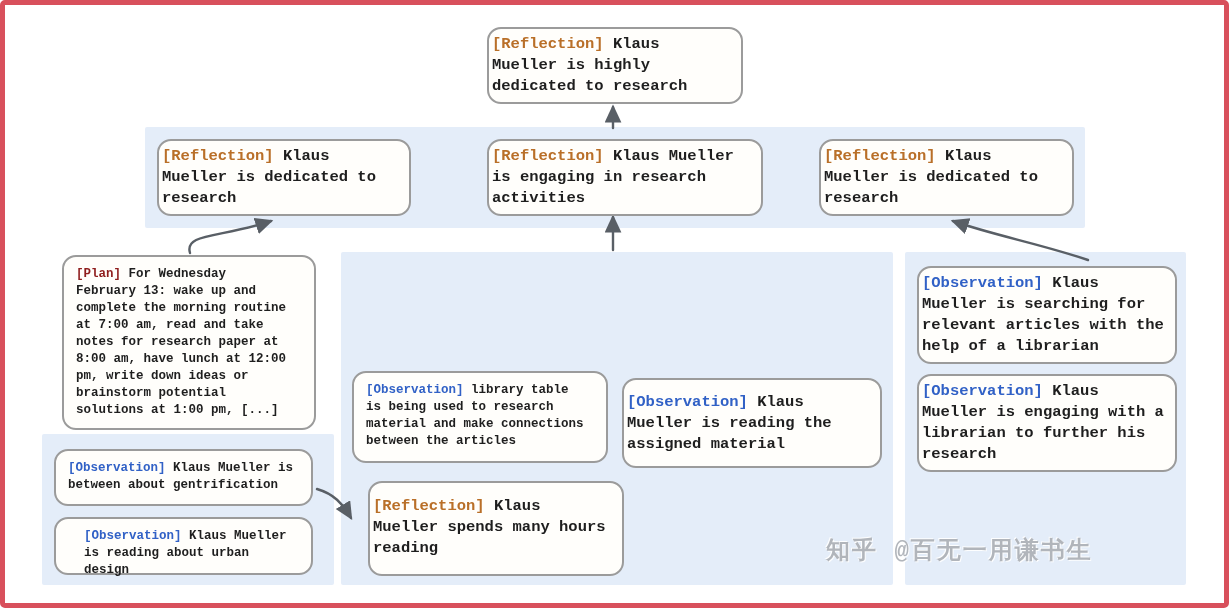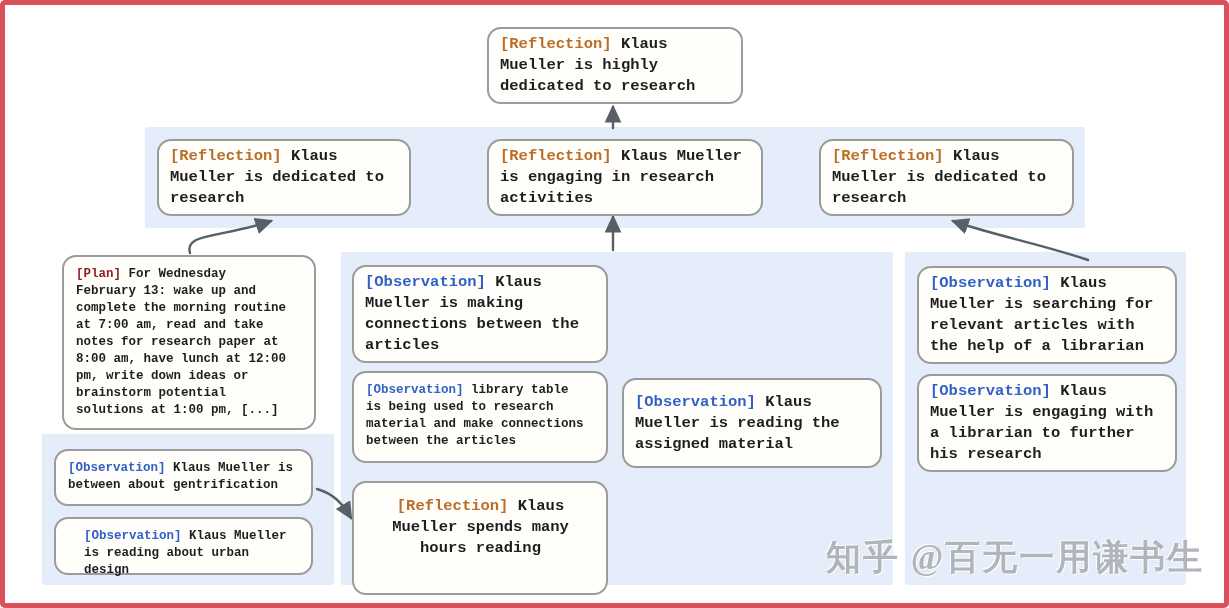--- a/index.html
+++ b/index.html
@@ -15,30 +15,30 @@
   }
   .band {
     position:absolute; background:#e4edf9; border-radius:2px; z-index:1;
   }
   .arrow-layer { position:absolute; left:0; top:0; z-index:2; }
   .box {
     position:absolute; z-index:3; box-sizing:border-box;
     background:#fffefb; border:2px solid #9b9b9b; border-radius:14px;
     font-weight:bold; color:#1e1e1e;
   }
-  .box-lg { font-size:15.5px; line-height:21px; padding:5px 10px 5px 11px; }
+  .box-lg { font-size:15.5px; line-height:21px; padding:5px 10px 5px 3px; }
   .box-sm { font-size:12.5px; line-height:17px; padding:9px 12px; }
   .lbl { margin-right:1ch; }
   .lbl-reflection  { color:#b96f28; }
   .lbl-observation { color:#3161c6; }
   .lbl-plan        { color:#8f1d1d; }
   .watermark {
     position:absolute; left:826px; top:534px; z-index:40;
-    font-family:Liberation Serif, serif;
-    font-size:35px; font-weight:bold; letter-spacing:2px;
+    font-family:Liberation Mono, monospace;
+    font-size:24px; font-weight:bold; letter-spacing:2px;
     color:rgba(173,177,183,0.95);
     text-shadow:1px 1px 0 rgba(255,255,255,0.9), -1px -1px 0 rgba(255,255,255,0.9);
     white-space:nowrap;
   }
 </style>
 </head>
 <body>
 
 <div class="canvas">
 
@@ -80,27 +80,24 @@
     <span class="lbl lbl-plan">[Plan]</span><span>For Wednesday February 13: wake up and complete the morning routine at 7:00 am, read and take notes for research paper at 8:00 am, have lunch at 12:00 pm, write down ideas or brainstorm potential solutions at 1:00 pm, [...]</span>
   </div>
 
   <div class="box box-sm" style="left:54px; top:449px; width:259px; height:57px;">
     <span class="lbl lbl-observation">[Observation]</span><span>Klaus Mueller is between about gentrification</span>
   </div>
   <div class="box box-sm" style="left:54px; top:517px; width:259px; height:58px;padding-left:28px;">
     <span class="lbl lbl-observation">[Observation]</span><span>Klaus Mueller is reading about urban design</span>
   </div>
 
-  <div class="box box-lg" style="left:352px; top:265px; width:256px; height:98px; padding-right:26px;">
-    <span class="lbl lbl-observation">[Observation]</span><span>Klaus Mueller is making connections between the articles</span>
-  </div>
   <div class="box box-sm" style="left:352px; top:371px; width:256px; height:92px; padding-right:17px;">
     <span class="lbl lbl-observation">[Observation]</span><span>library table is being used to research material and make connections between the articles</span>
   </div>
-  <div class="box box-lg" style="left:352px; top:481px; width:256px; height:114px; padding-top:13px;text-align:center;">
+  <div class="box box-lg" style="left:368px; top:481px; width:256px; height:95px; padding-top:13px;">
     <span class="lbl lbl-reflection">[Reflection]</span><span>Klaus Mueller spends many hours reading</span>
   </div>
 
   <div class="box box-lg" style="left:622px; top:378px; width:260px; height:90px; padding-top:12px; padding-right:9px;">
     <span class="lbl lbl-observation">[Observation]</span><span>Klaus Mueller is reading the assigned material</span>
   </div>
 
   <div class="box box-lg" style="left:917px; top:266px; width:260px; height:98px;">
     <span class="lbl lbl-observation">[Observation]</span><span>Klaus Mueller is searching for relevant articles with the help of a librarian</span>
   </div>

